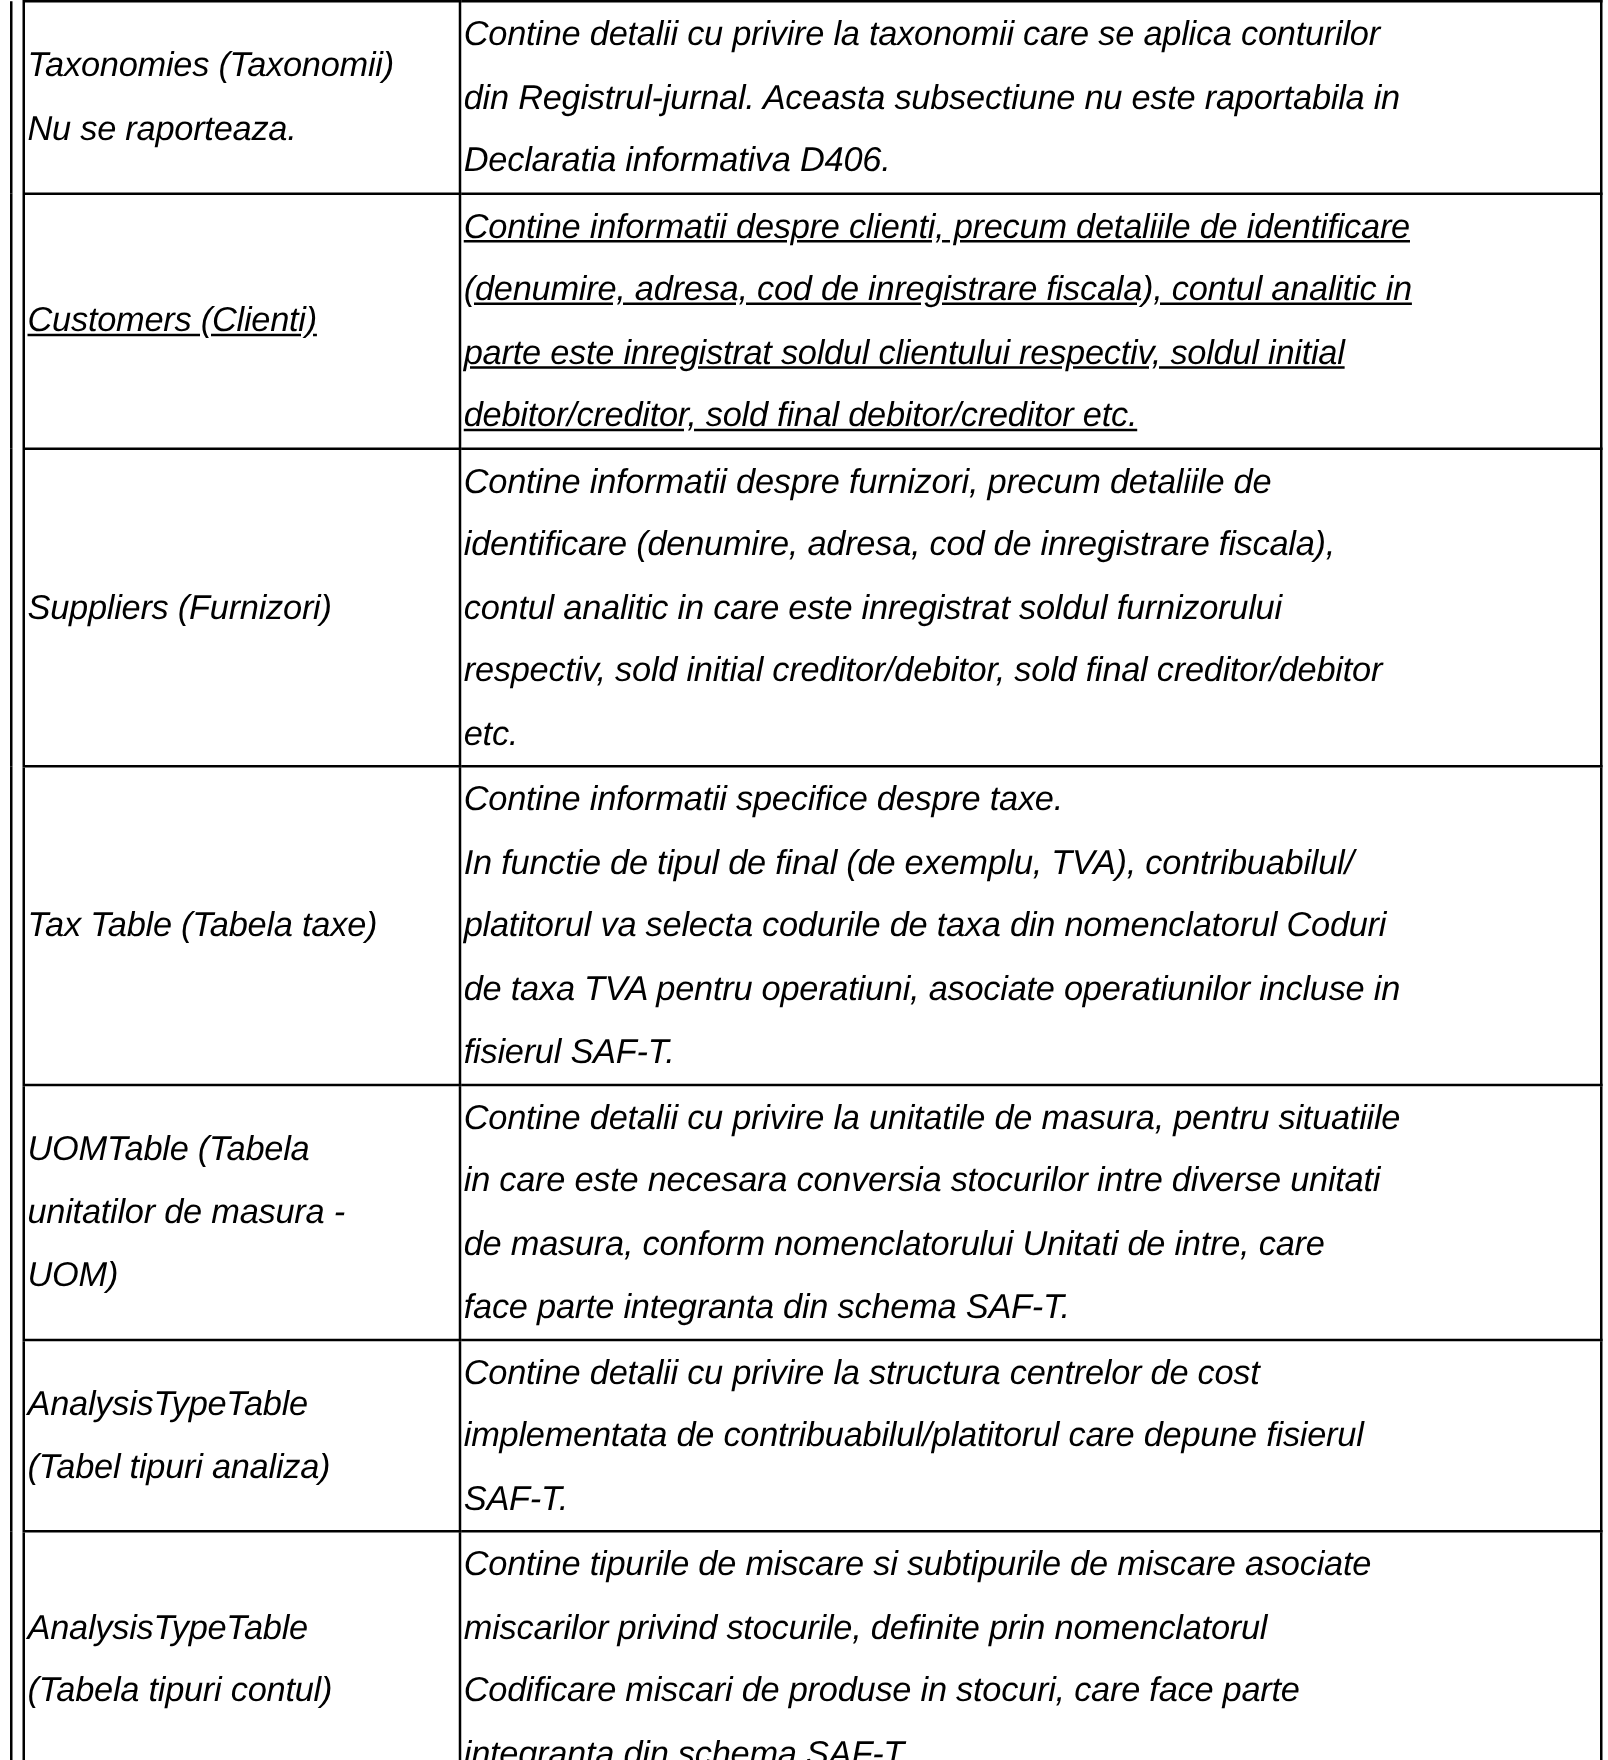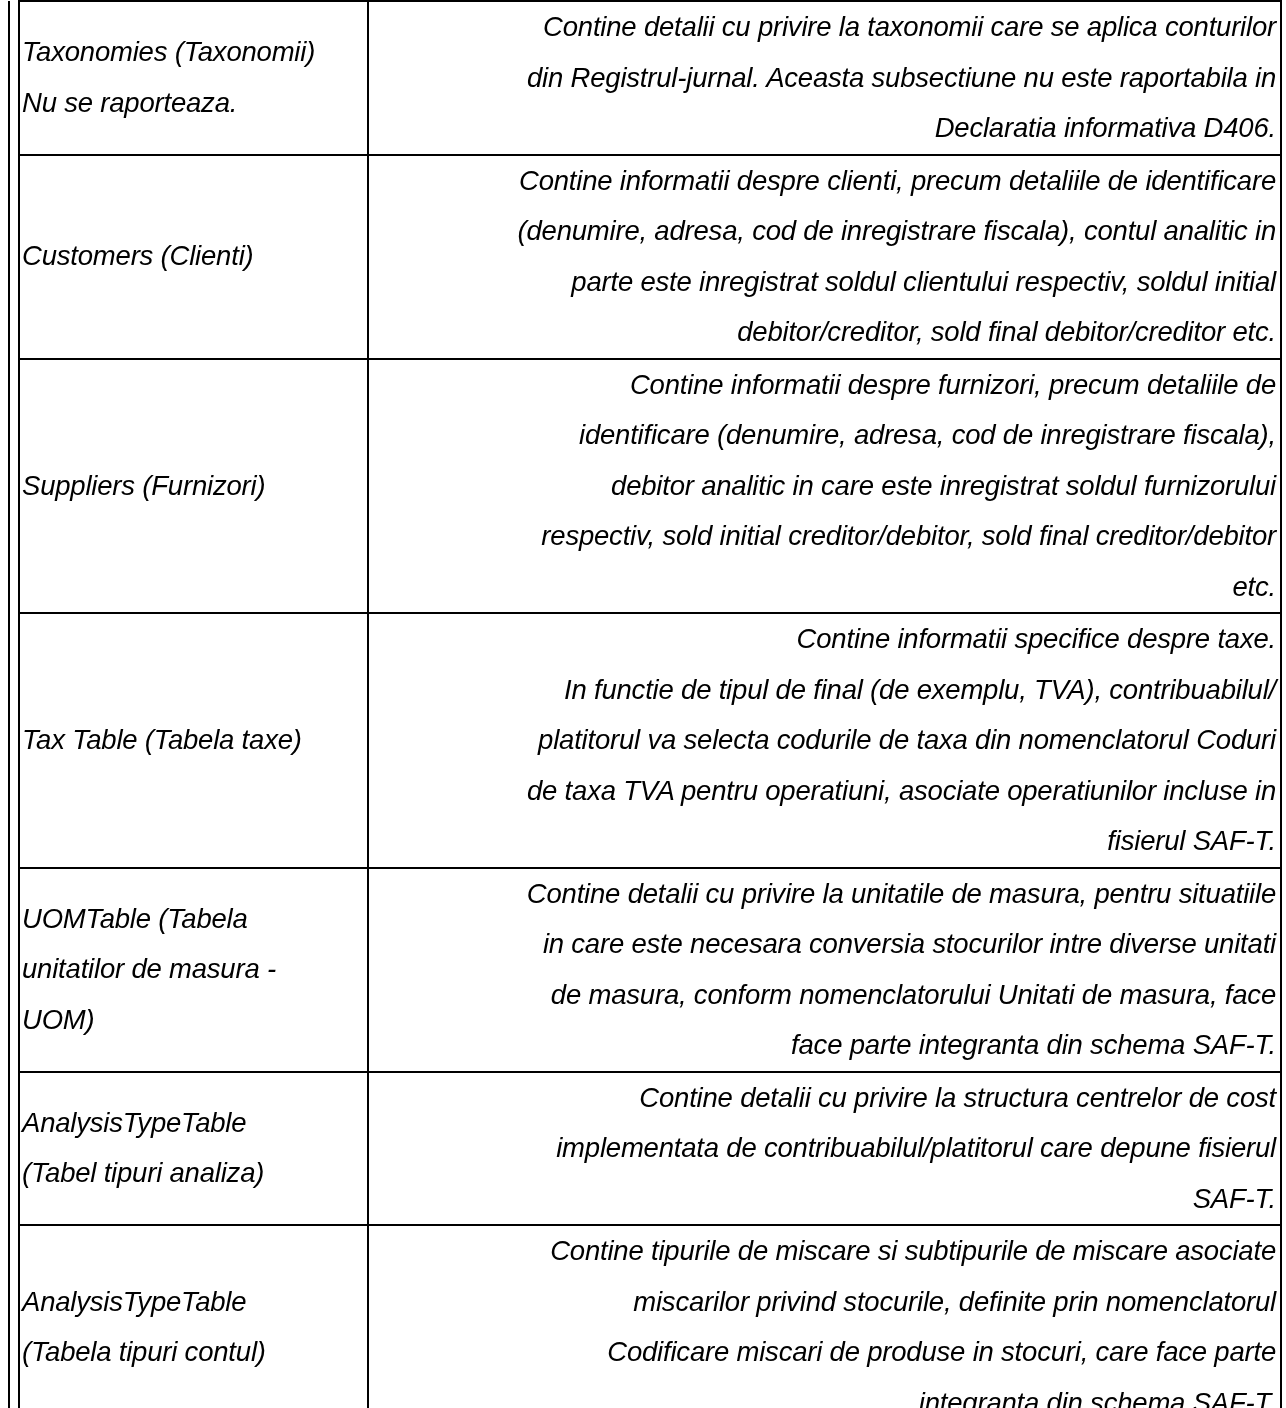--- a/index.html
+++ b/index.html
@@ -37,24 +37,23 @@
       width: 8px;
       padding: 0;
       border-top: none;
       border-bottom: none;
     }
     .doc-table td.name-cell {
       width: 343px;
     }
     .doc-table td.desc-cell {
       padding-right: 4px;
-      text-align: right;
     }
     .doc-table tr.row-taxonomies td { height: 151px; }
-    .doc-table tr.row-customers td { height: 199px; }
+    .doc-table tr.row-customers td { height: 199px; text-decoration: underline; }
     .doc-table tr.row-suppliers td { height: 249px; }
     .doc-table tr.row-taxtable td { height: 250px; }
     .doc-table tr.row-uom td { height: 201px; }
     .doc-table tr.row-analysis td { height: 150px; }
     .doc-table tr.row-movement td { height: 200px; }
     .line { display: block; white-space: nowrap; }
   </style>
 </head>
 <body>
 
@@ -85,21 +84,21 @@
       </td>
     </tr>
     <tr class="row-suppliers">
       <td class="gutter"></td>
       <td class="name-cell">
         <span class="line">Suppliers (Furnizori)</span>
       </td>
       <td class="desc-cell">
         <span class="line">Contine informatii despre furnizori, precum detaliile de</span>
         <span class="line">identificare (denumire, adresa, cod de inregistrare fiscala),</span>
-        <span class="line">debitor analitic in care este inregistrat soldul furnizorului</span>
+        <span class="line">contul analitic in care este inregistrat soldul furnizorului</span>
         <span class="line">respectiv, sold initial creditor/debitor, sold final creditor/debitor</span>
         <span class="line">etc.</span>
       </td>
     </tr>
     <tr class="row-taxtable">
       <td class="gutter"></td>
       <td class="name-cell">
         <span class="line">Tax Table (Tabela taxe)</span>
       </td>
       <td class="desc-cell">
@@ -113,21 +112,21 @@
     <tr class="row-uom">
       <td class="gutter"></td>
       <td class="name-cell">
         <span class="line">UOMTable (Tabela</span>
         <span class="line">unitatilor de masura -</span>
         <span class="line">UOM)</span>
       </td>
       <td class="desc-cell">
         <span class="line">Contine detalii cu privire la unitatile de masura, pentru situatiile</span>
         <span class="line">in care este necesara conversia stocurilor intre diverse unitati</span>
-        <span class="line">de masura, conform nomenclatorului Unitati de masura, face</span>
+        <span class="line">de masura, conform nomenclatorului Unitati de intre, care</span>
         <span class="line">face parte integranta din schema SAF-T.</span>
       </td>
     </tr>
     <tr class="row-analysis">
       <td class="gutter"></td>
       <td class="name-cell">
         <span class="line">AnalysisTypeTable</span>
         <span class="line">(Tabel tipuri analiza)</span>
       </td>
       <td class="desc-cell">

